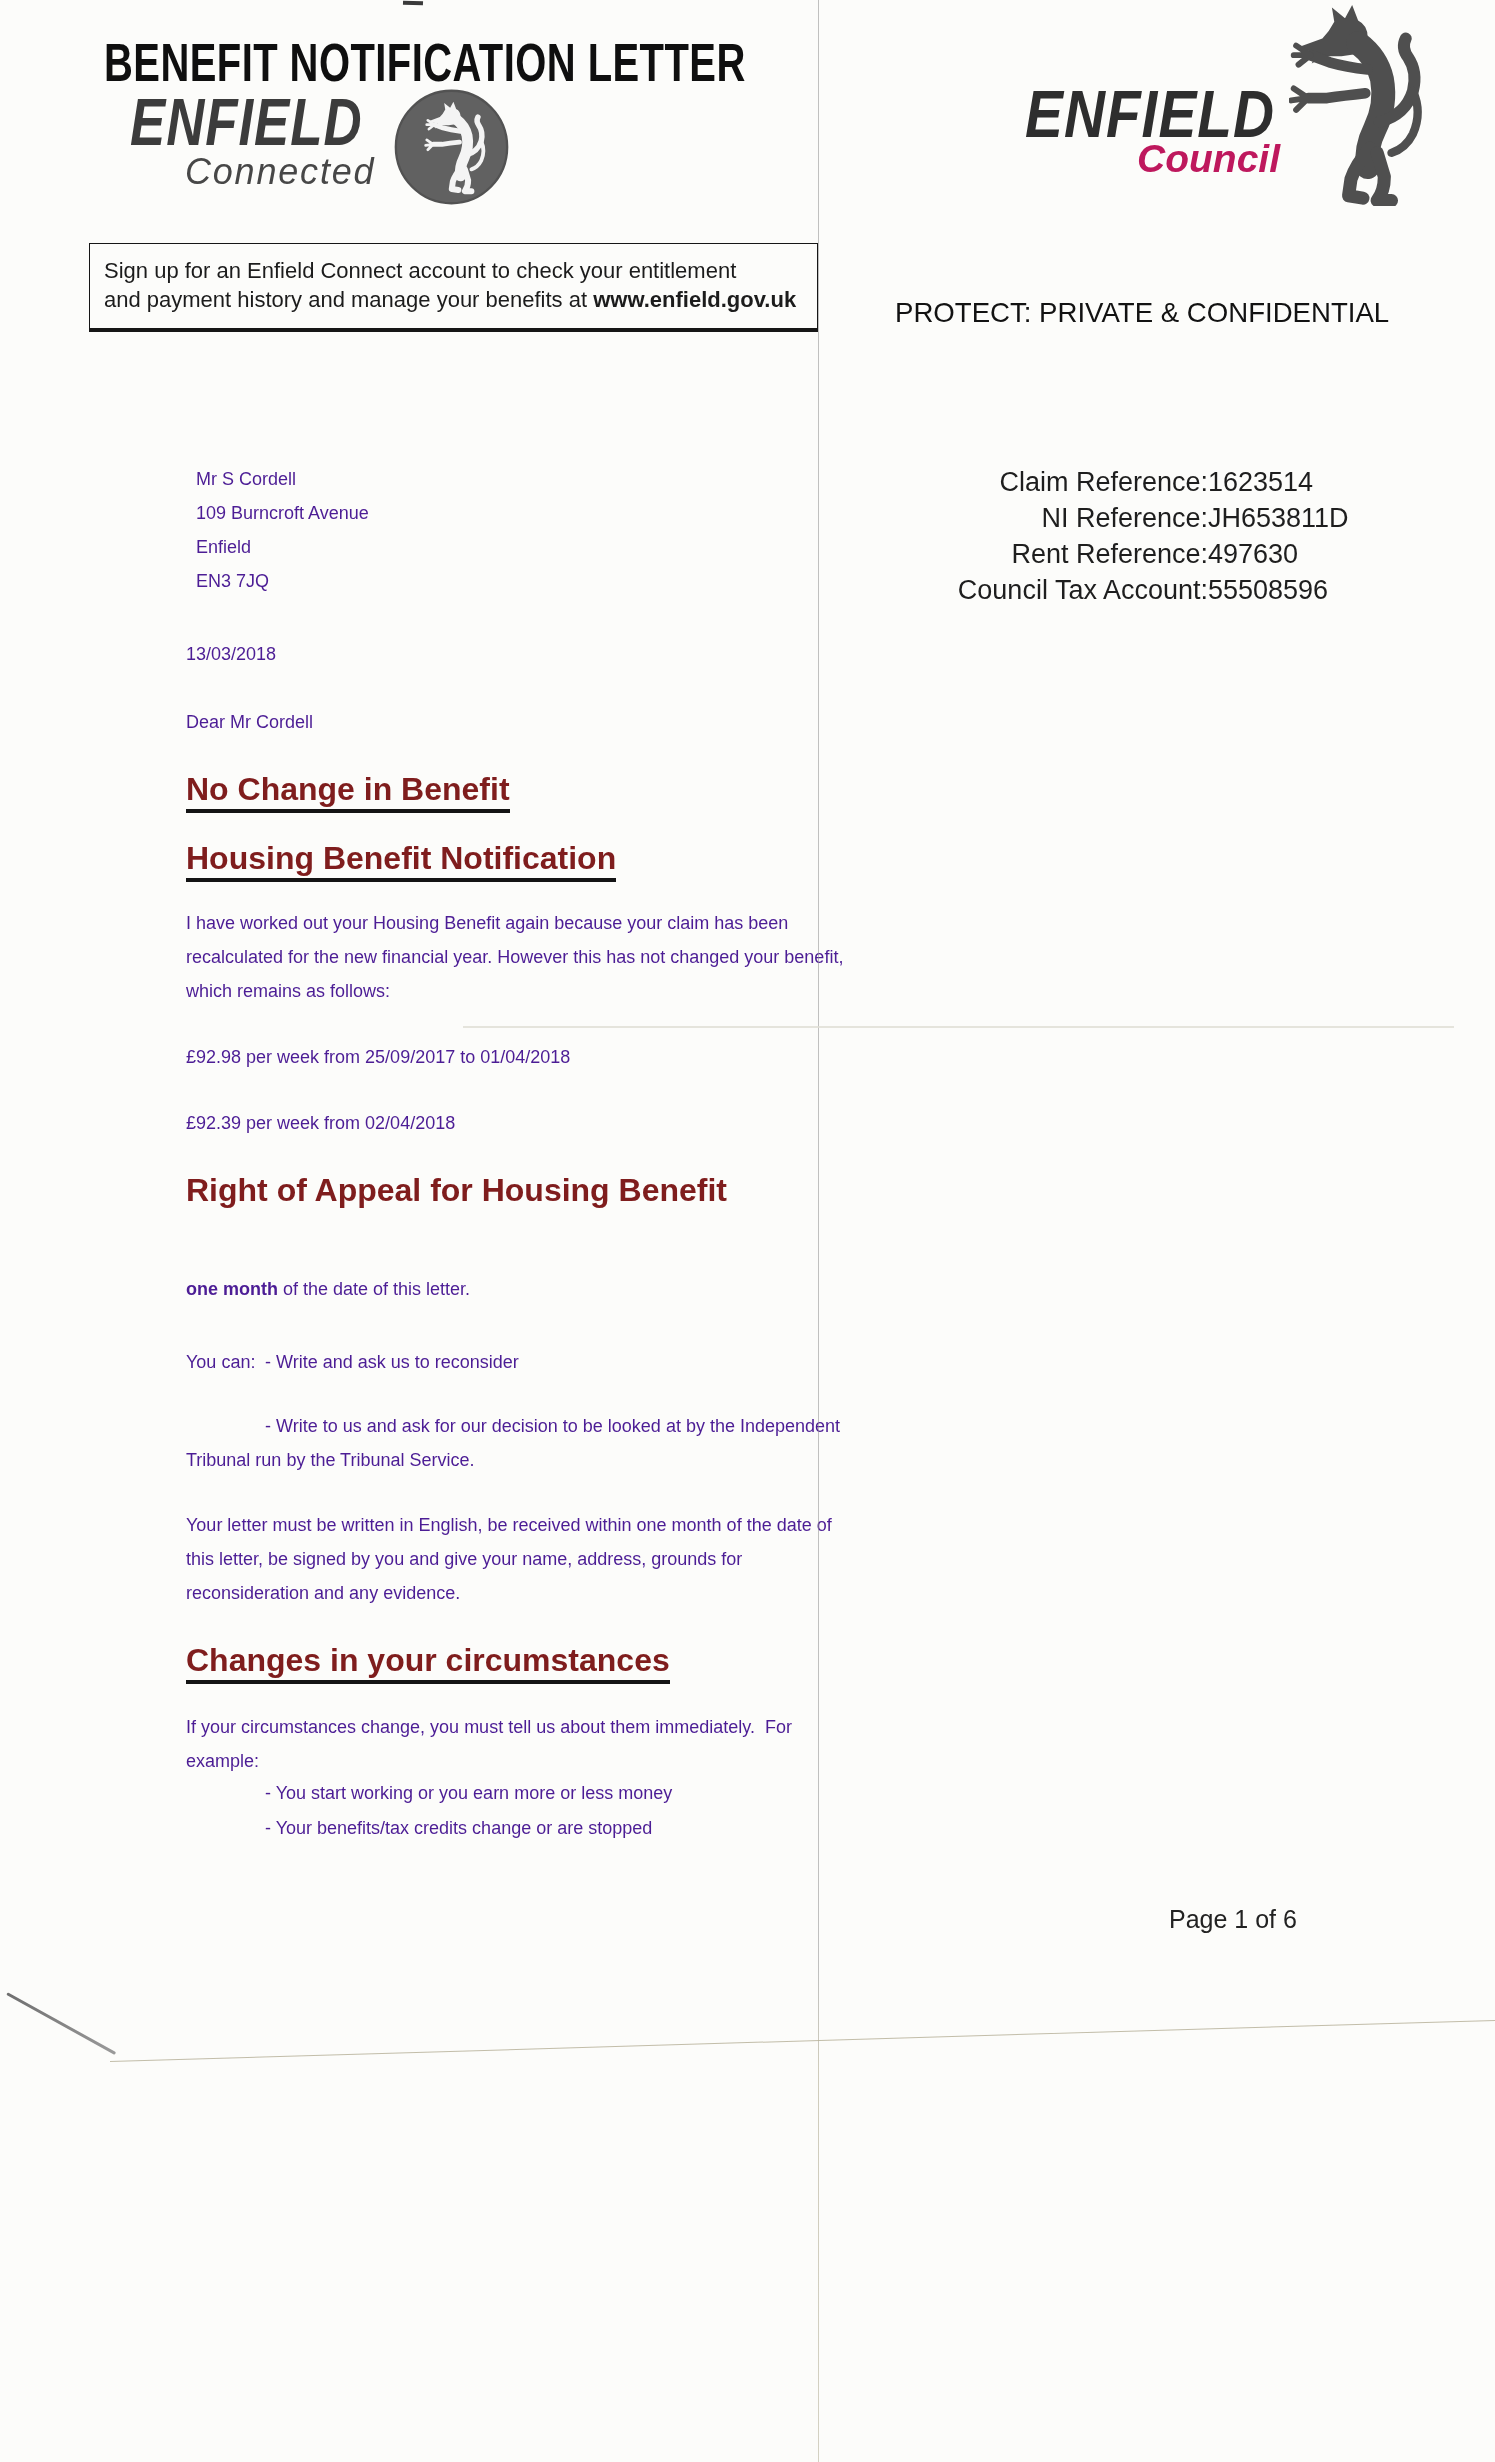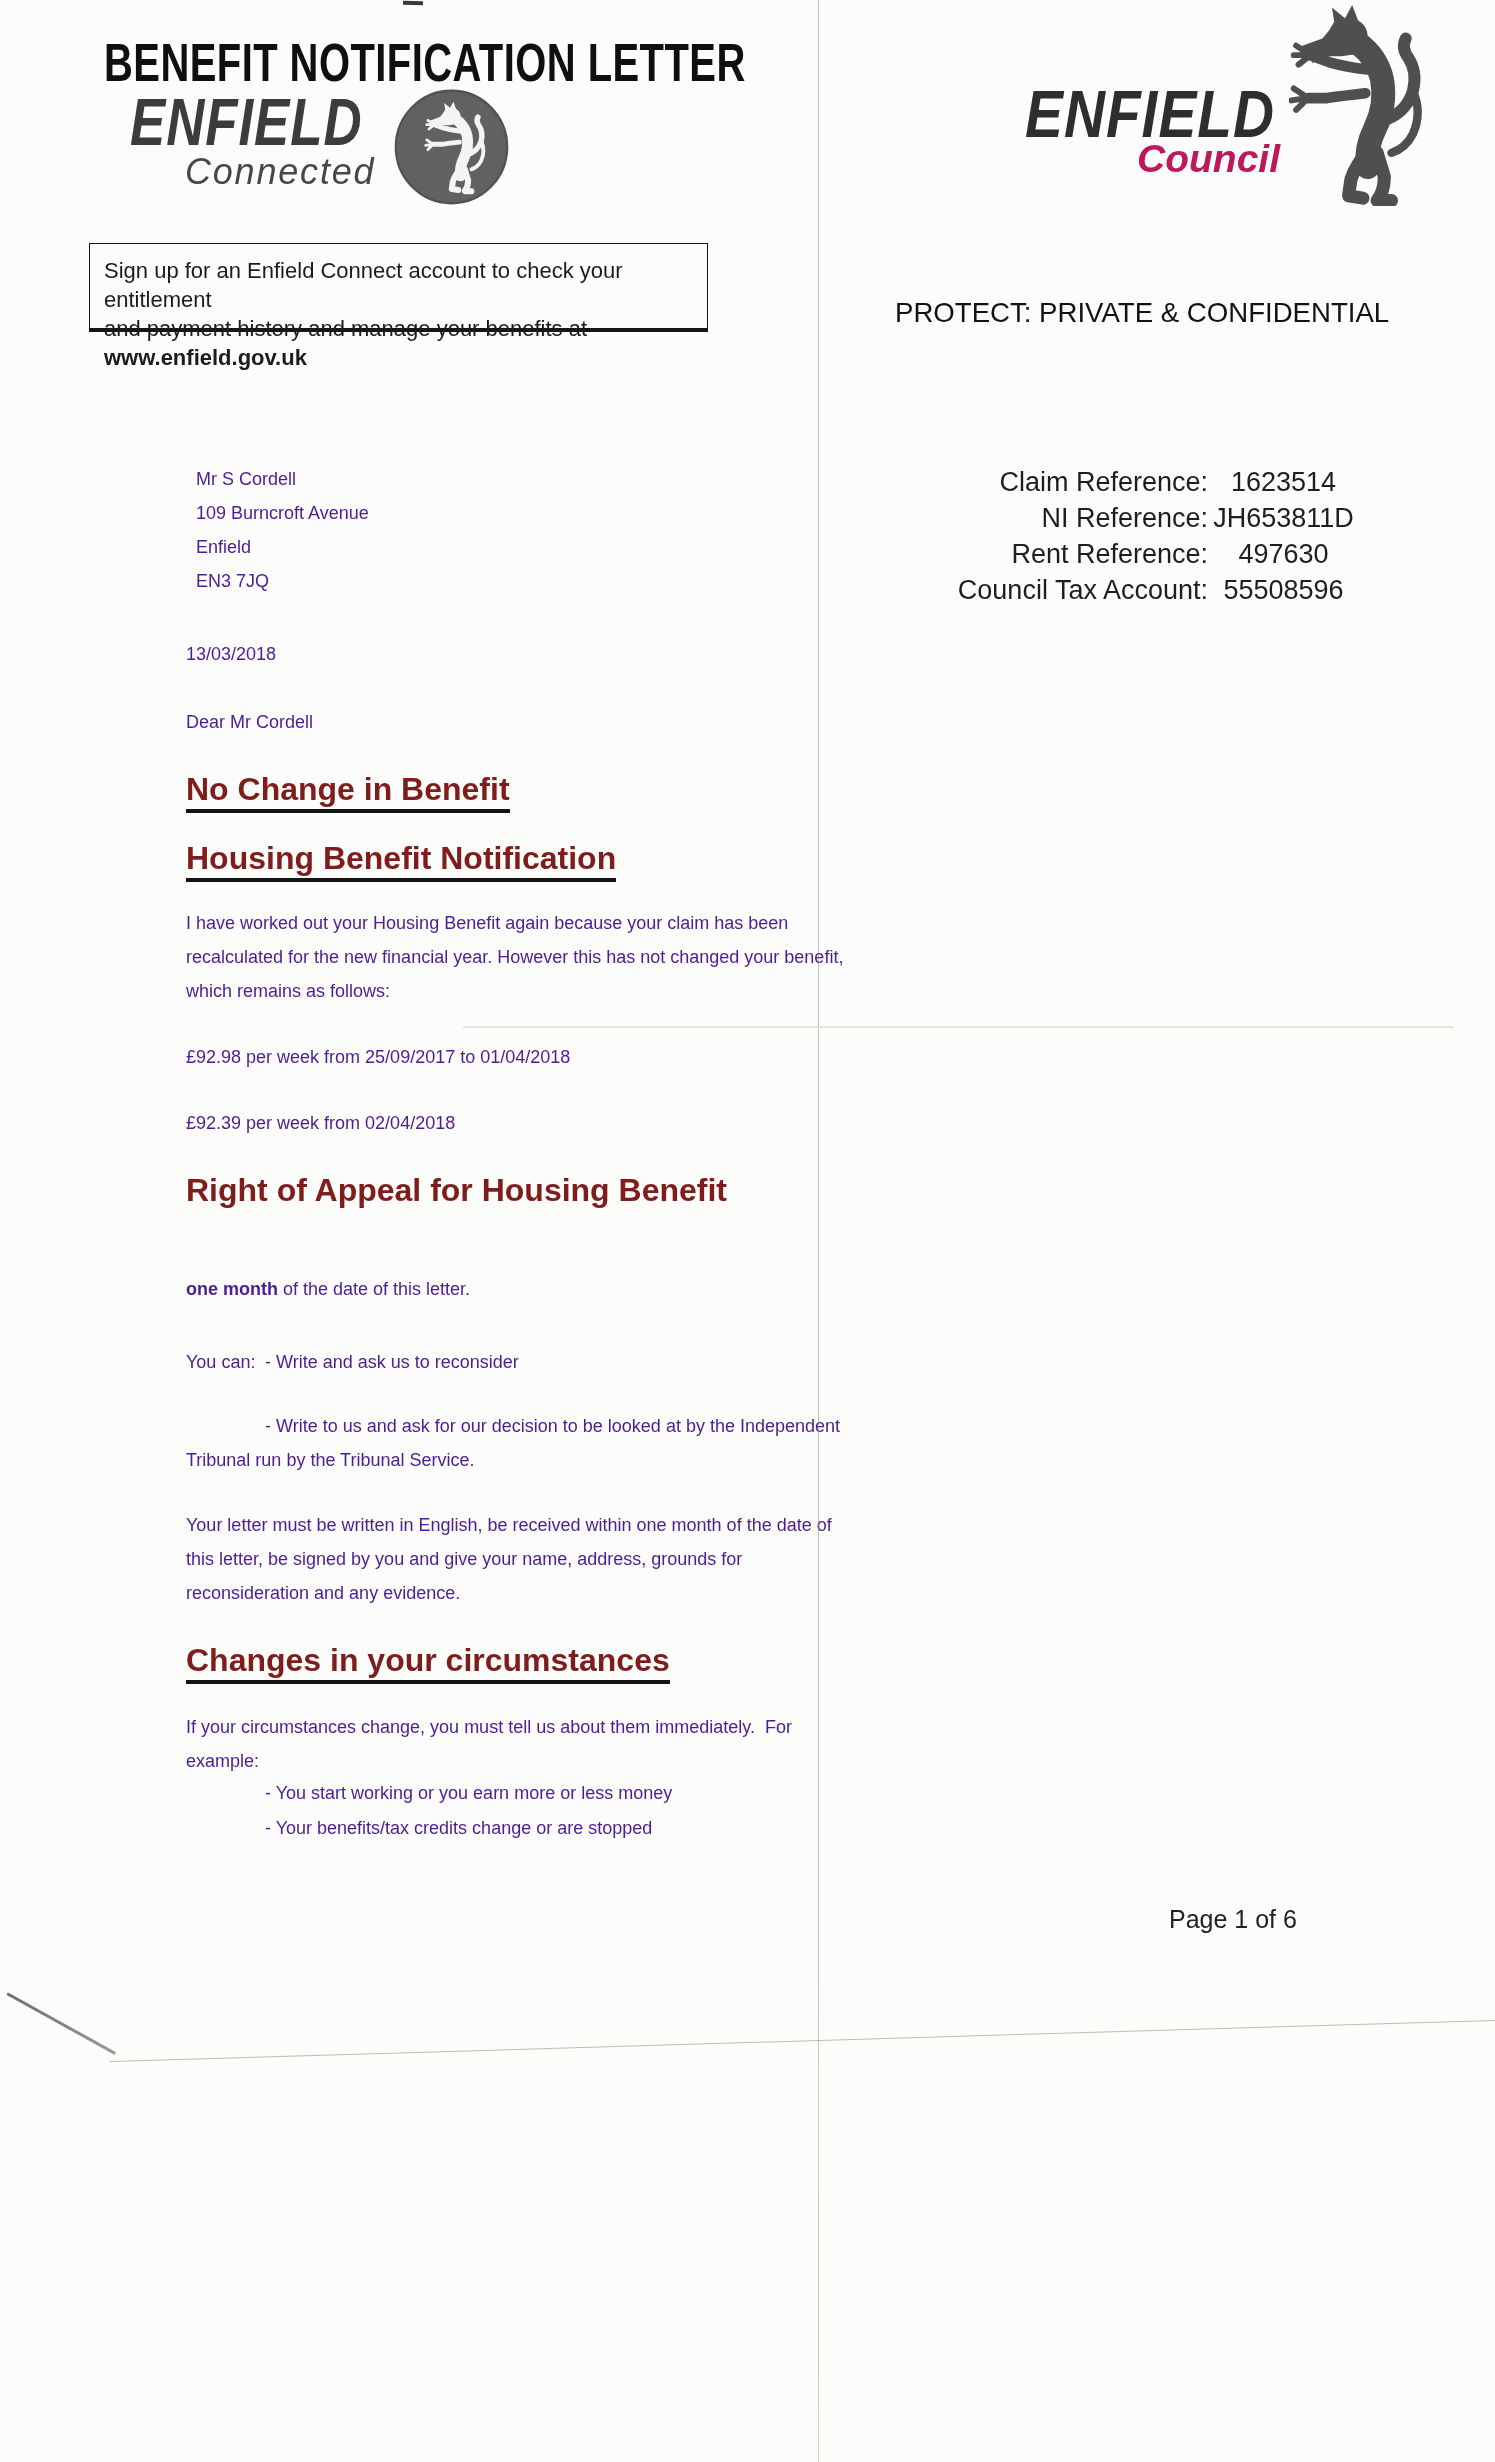--- a/index.html
+++ b/index.html
@@ -21,27 +21,27 @@
   
   #cl-name{left:130px;top:88px;font-size:66px;line-height:1.05;font-weight:700;font-style:italic;
            color:#3c3c3c;letter-spacing:1.2px;transform:scaleX(.8);transform-origin:left top;white-space:nowrap}
   #cl-tag{left:185px;top:151px;font-size:36px;font-style:italic;font-weight:500;color:#474747;letter-spacing:1.8px;white-space:nowrap}
   #cl-badge{left:394px;top:89px}
   
   #co-name{left:1025px;top:80px;font-size:66px;line-height:1.05;font-weight:700;font-style:italic;
            color:#2e2e2e;letter-spacing:1.2px;transform:scaleX(.86);transform-origin:left top;white-space:nowrap}
   #co-sub{left:1137px;top:137px;font-size:39px;font-style:italic;font-weight:600;color:#be185d;white-space:nowrap}
   #co-beast{left:1289px;top:2.3px;color:#4f4f4f}
-  #signup{left:89px;top:243px;width:619px;height:89px;box-sizing:border-box;
+  #signup{left:89px;top:243px;width:729px;height:89px;box-sizing:border-box;
           border:1.8px solid #161616;border-bottom-width:4.1px;padding:11.7px 0 0 14px}
   #protect{left:895px;top:297px;font-size:27.6px;font-weight:400;color:#121212;white-space:nowrap}
   #recipient{left:196px;top:462px}
   #refs{right:136px;top:464px;display:grid;grid-template-columns:auto 151px;font-size:27px;line-height:36px}
   #refs .lab{text-align:right}
-  #refs .val{text-align:center}
+  #refs .val{text-align:left}
   #date{left:186px;top:637px}
   #salutation{left:186px;top:705px}
   #h-nochange{left:186px;top:772px}
   #h-housing{left:186px;top:841px}
   #para1{left:186px;top:906px}
   #amount1{left:186px;top:1040px}
   #amount2{left:186px;top:1106px}
   #h-appeal{left:186px;top:1173px}
   #para-appeal{left:186px;top:1238px}
   #youcan{left:186px;top:1345px}

